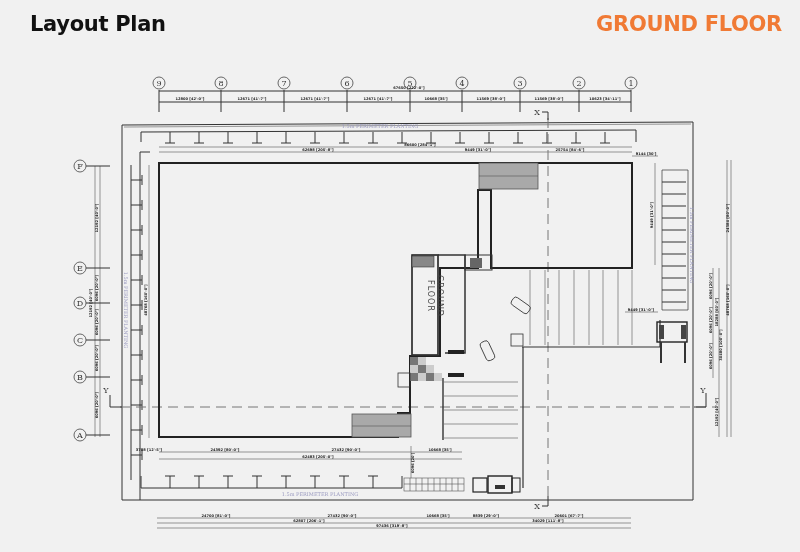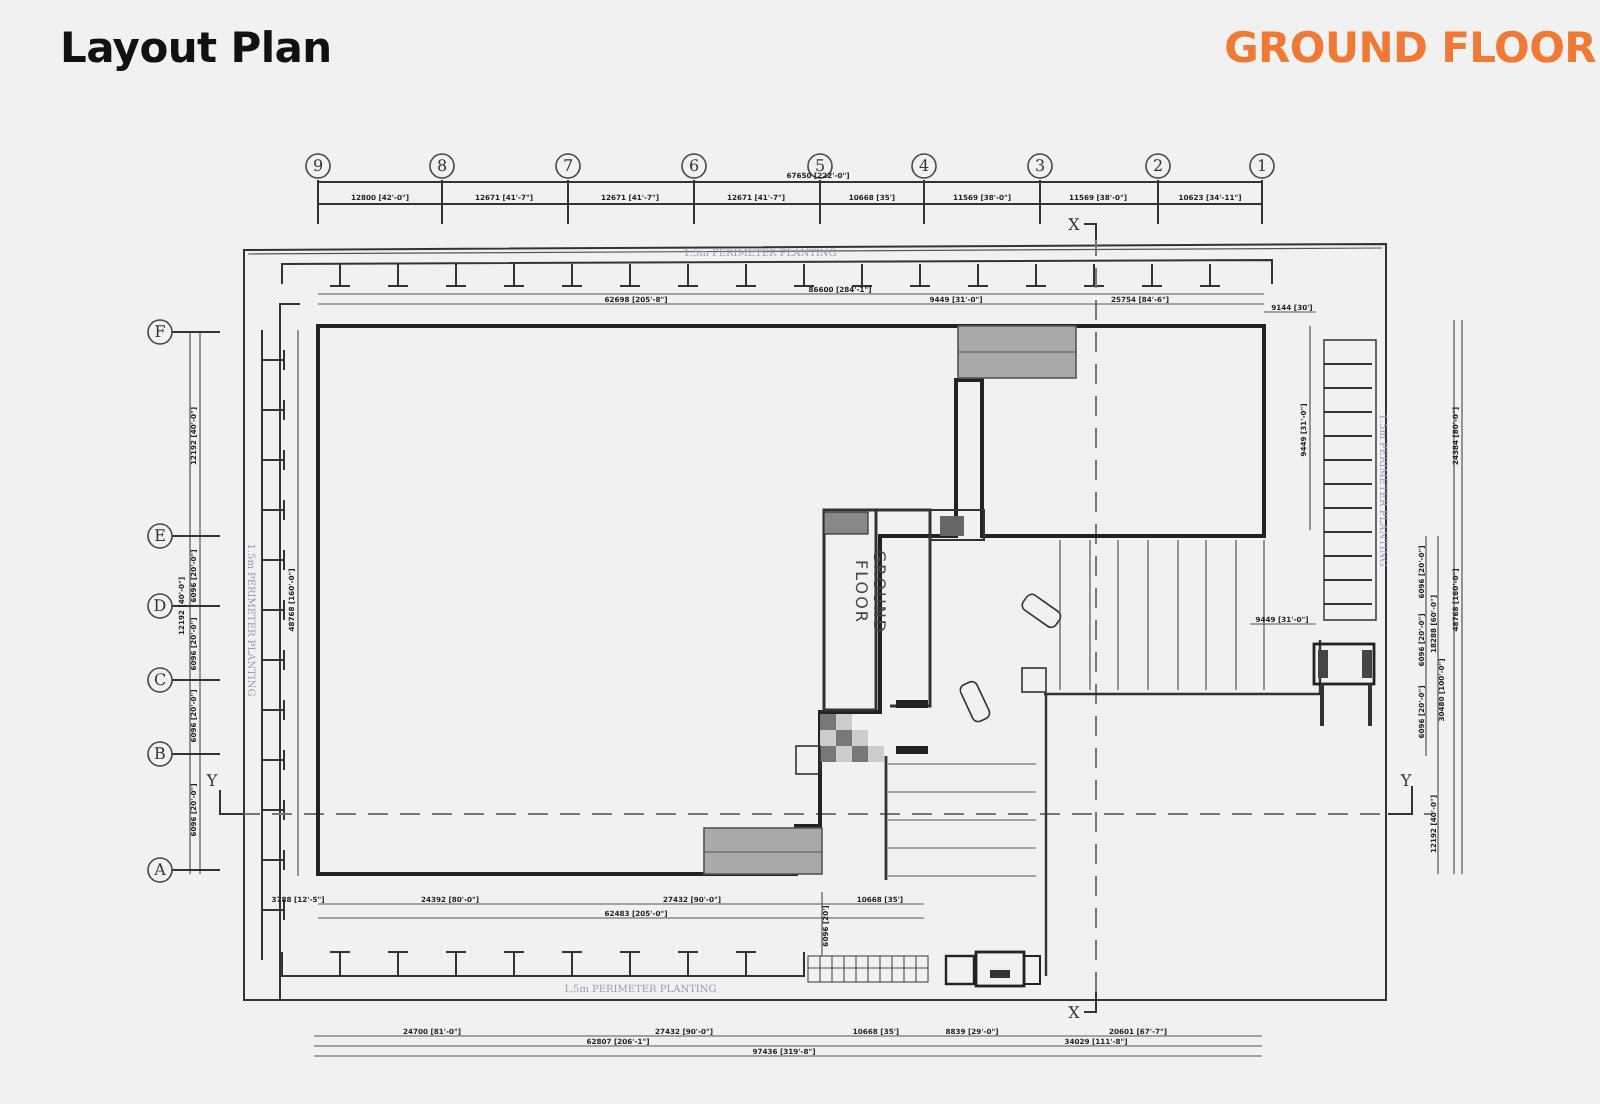--- a/index.html
+++ b/index.html
@@ -1,18 +1,18 @@
 <!DOCTYPE html>
 <html><head>
 <meta charset="utf-8">
 <style>
   html, body { margin:0; padding:0; }
   body { width:800px; height:552px; background:#f1f1f1; position:relative; overflow:hidden; font-family:"DejaVu Sans", sans-serif; }
   .title { position:absolute; left:16px; top:12px; font-family:"DejaVu Sans", sans-serif; font-weight:bold; font-size:21px; color:#111; letter-spacing:-0.3px;margin-left:14px; }
-  .floor-title { position:absolute; right:2px; top:12px; font-family:"DejaVu Sans", sans-serif; font-weight:bold; font-size:21px; color:#f07a35; letter-spacing:-0.3px; }
+  .floor-title { position:absolute; right:18px; top:12px; font-family:"DejaVu Sans", sans-serif; font-weight:bold; font-size:21px; color:#f07a35; letter-spacing:-0.3px; }
   svg { position:absolute; left:0; top:0; }
   .ln { stroke:#333; stroke-width:1; fill:none; }
   .thin { stroke:#555; stroke-width:0.6; fill:none; }
   .wall { stroke:#222; stroke-width:2; fill:none; }
   .dash { stroke:#777; stroke-width:1; fill:none; stroke-dasharray:10 6; }
   .grid-circle { stroke:#444; stroke-width:0.8; fill:#f1f1f1; }
   .grid-label { font-family:"DejaVu Serif", serif; font-size:8px; fill:#333; text-anchor:middle; dominant-baseline:central; }
   .dim { font-family:"DejaVu Sans", sans-serif; font-size:3.6px; fill:#222; font-weight:bold; text-anchor:middle; }
   .planting { font-family:"DejaVu Serif", serif; font-size:5px; fill:#9a9ac0; text-anchor:middle; }
   .section { font-family:"DejaVu Serif", serif; font-size:8px; fill:#333; text-anchor:middle; }

